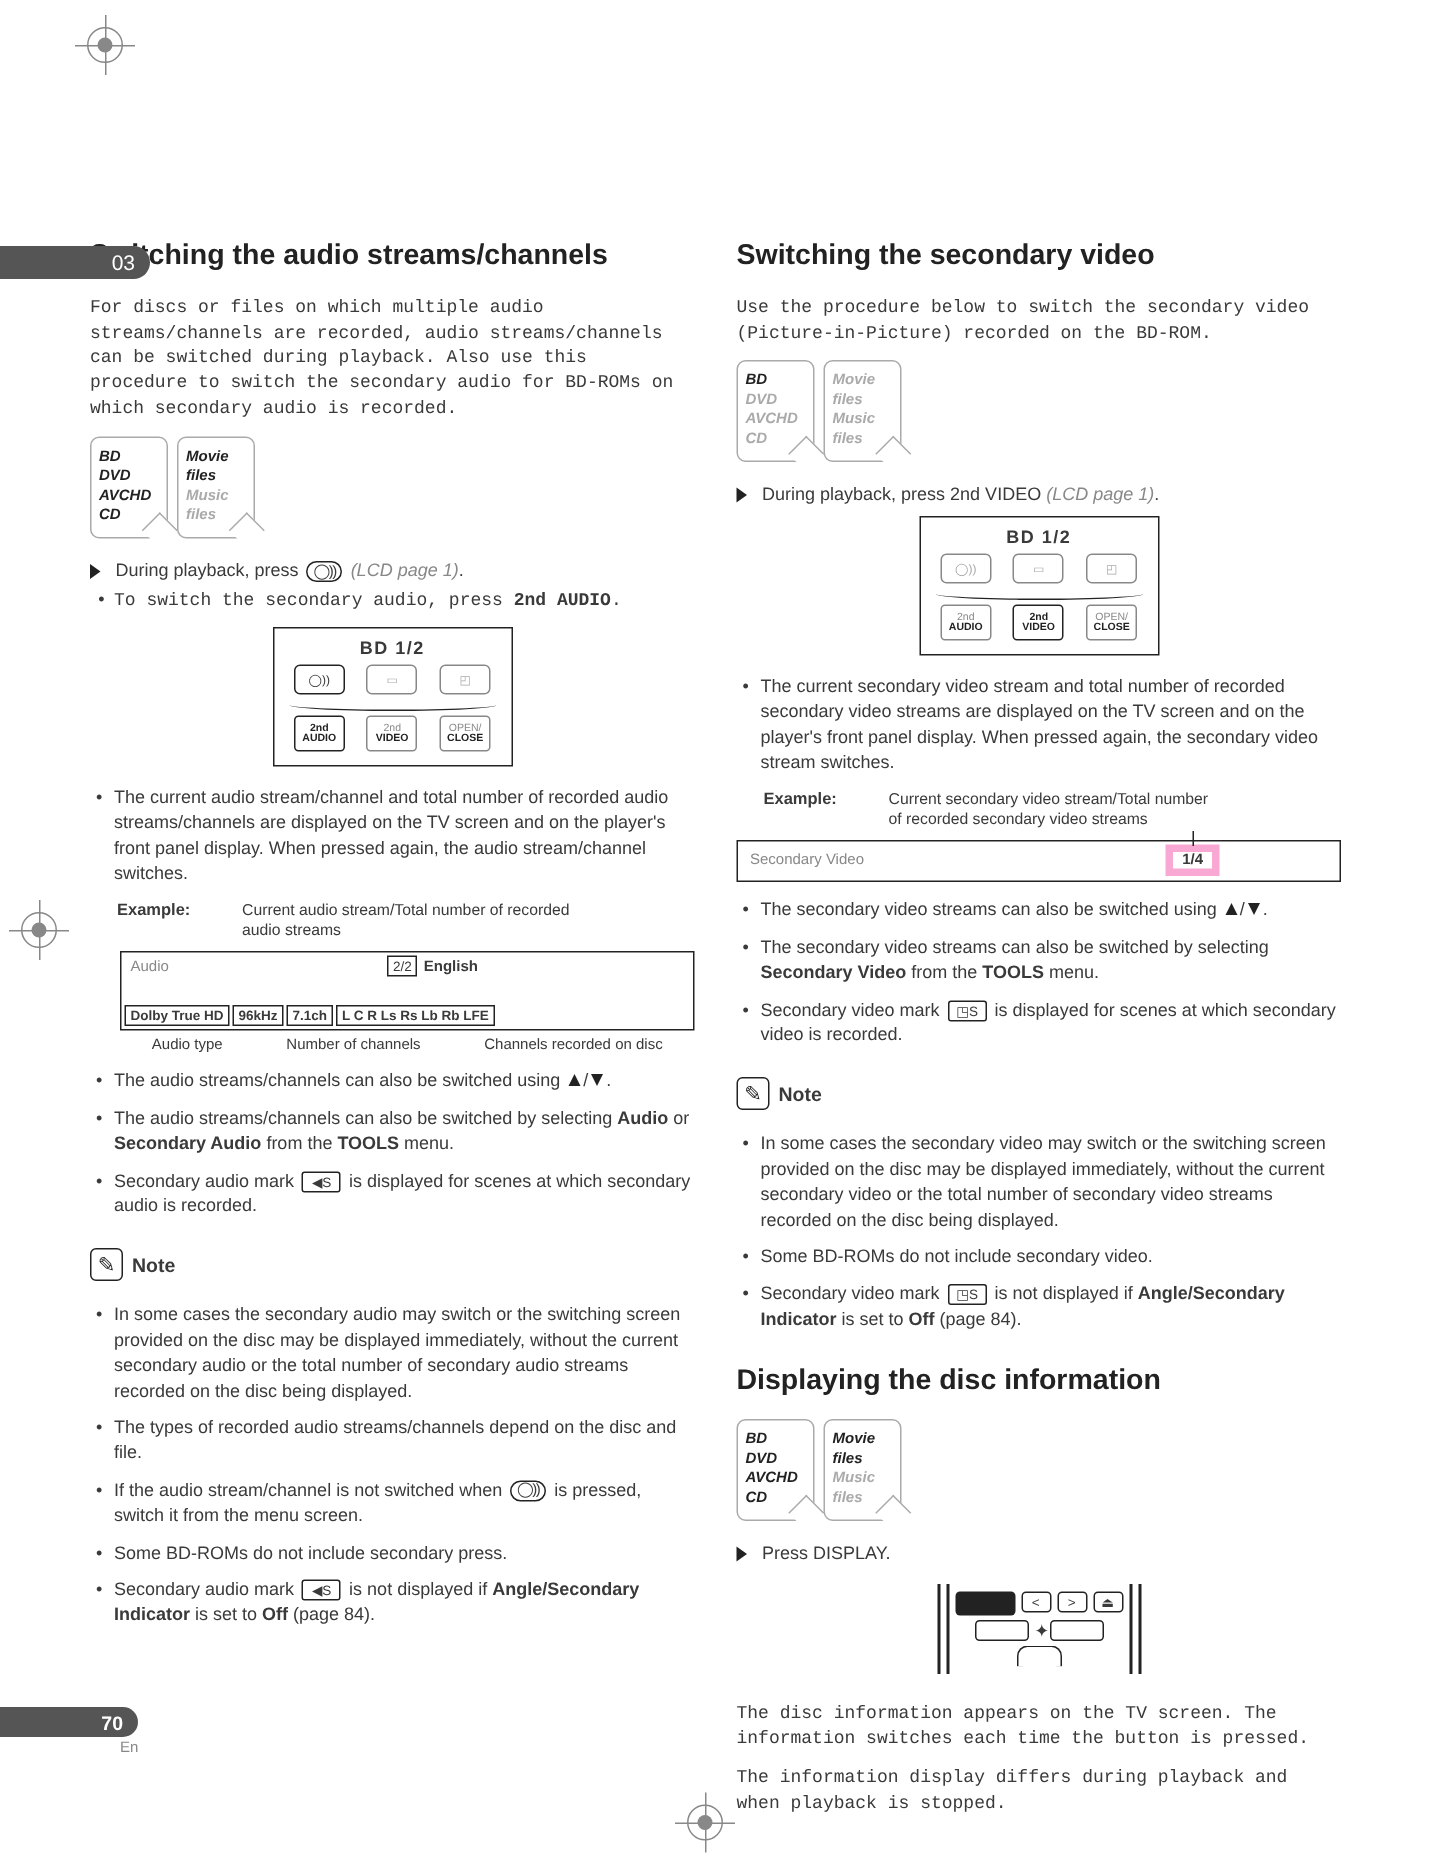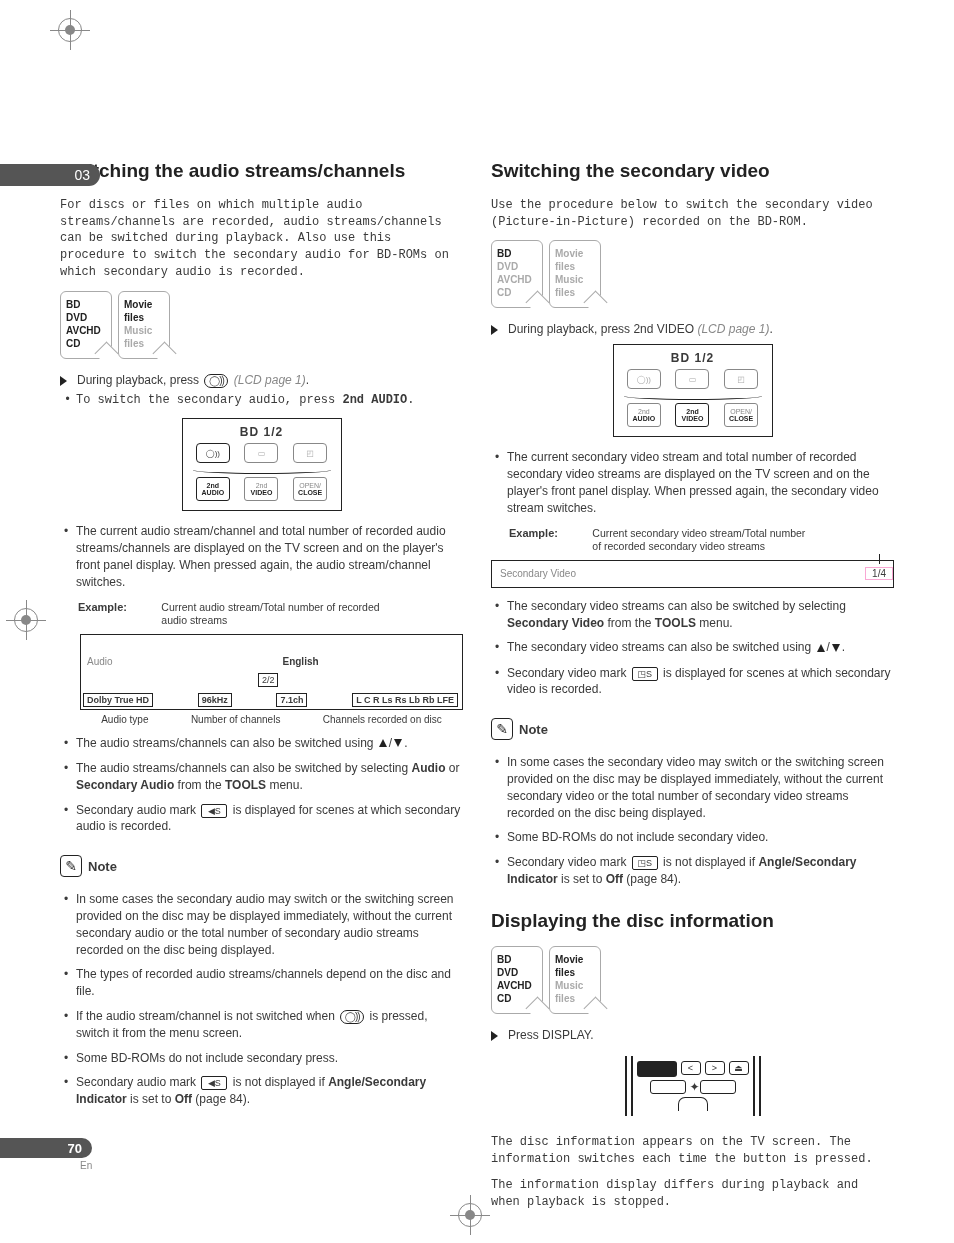--- a/index.html
+++ b/index.html
@@ -79,21 +79,21 @@
   .bullet-para { margin-left: 16px; position: relative; }
   .bullet-para::before { content: "•"; position: absolute; left: -12px; top: 0; }
   ul.bul { list-style: none; margin: 8px 0 10px 16px; }
   ul.bul > li { position: relative; padding-left: 0; margin-bottom: 8px; line-height: 1.4; }
   ul.bul > li::before { content: "•"; position: absolute; left: -12px; top: 0; }
   .tri-line { display: flex; align-items: flex-start; margin: 10px 0 4px 0; }
   .tri { width: 0; height: 0; border-top: 5px solid transparent; border-bottom: 5px solid transparent; border-left: 7px solid #222; margin-right: 10px; margin-top: 3px; flex-shrink: 0; }
   .tri-line .txt { font-weight: normal; }
   .tri-line .txt b { font-weight: normal; }
   .italic { font-style: italic; color: #888; }
-  .badges { display: flex; gap: 6px; margin: 10px 0 14px 0; }
+  .badges { display: flex; gap: 6px; margin: 10px 0 14px 0; font-style: italic; }
   .badge {
     width: 52px; height: 68px; border: 1px solid #aaa; border-radius: 6px;
     padding: 6px 5px; font-size: 10px; line-height: 1.3; position: relative;
     color: #aaa; font-weight: bold;
   }
   .badge .bk { color: #222; }
   .badge::after {
     content: ""; position: absolute; right: -4px; bottom: -4px;
     width: 16px; height: 16px; border-left: 1px solid #aaa; border-top: 1px solid #aaa;
     background: #fff; transform: rotate(45deg);
@@ -113,21 +113,21 @@
   .divider-arc { height: 8px; border-bottom: 1px solid #222; border-radius: 0 0 50% 50%; margin: 2px 4px; }
   .example-label { font-weight: bold; font-size: 11px; display: inline-block; width: 80px; vertical-align: top; }
   .example-desc { display: inline-block; font-size: 10.5px; width: 220px; vertical-align: top; line-height: 1.3; }
   .diagram {
     margin: 6px 0 10px 20px; position: relative;
   }
   .diag-box { border: 1px solid #222; padding: 2px; }
   .diag-row { display: flex; align-items: center; }
   .diag-label { font-size: 10px; padding: 2px 4px; }
   .diag-cell { border: 1px solid #222; font-size: 9px; font-weight: bold; padding: 1px 3px; margin-right: 2px; white-space: nowrap; }
-  .diag-cell.light { font-weight: normal; margin-top: 36px; }
+  .diag-cell.light { font-weight: normal; }
   .anno { font-size: 10px; color: #3a3a3a; text-align: center; }
   .anno-row { display: flex; justify-content: space-around; margin-top: 4px; }
   .note-hdr {
     display: inline-flex; align-items: center; gap: 6px;
     margin: 10px 0 6px 0;
   }
   .note-icon {
     width: 22px; height: 22px; border: 1.5px solid #222; border-radius: 4px;
     display: flex; align-items: center; justify-content: center;
     position: relative; background: #fff;
@@ -171,21 +171,21 @@
   .dp-btn { border: 1px solid #222; border-radius: 3px; font-size: 9px; padding: 1px 4px; min-width: 20px; height: 14px; display:flex; align-items:center; justify-content:center; }
   .dp-big { width: 40px; height: 16px; background: #222; border-radius: 3px; }
   .dp-round { width: 30px; height: 14px; border: 1px solid #222; border-radius: 7px 7px 0 0; border-bottom: none; }
 
   
   .sv-diag {
     margin: 6px 0 10px 0; border: 1px solid #222; display: flex; align-items: center;
     font-size: 10px; height: 28px;
   }
   .sv-diag .sv-label { padding: 0 8px; color: #888; }
-  .sv-diag .sv-val { margin-left: auto; border: 1px solid #f9a8d4; padding: 0 6px; font-weight: normal; position: relative; }
+  .sv-diag .sv-val { margin-left: auto; margin-right: 80px; border: 5px solid #f9a8d4; padding: 0 6px; font-weight: bold; position: relative; }
   .sv-diag .sv-val::before { content:""; position:absolute; left:50%; top:-14px; width:1px; height:10px; background:#222; }
 </style>
 </head>
 <body>
 
 <div class="register" style="left:50px; top:10px;">
     <div class="ring"></div>
     <div class="core"></div>
   </div>
 <div class="register" style="left:450px; top:1195px;">
@@ -267,21 +267,21 @@
 
     <div class="diagram">
       <div class="diag-box">
         <div class="diag-row">
           <span class="diag-label" style="color:#888;">Audio</span>
           <span style="flex:1"></span>
           <span class="diag-cell light">2/2</span>
           <span style="font-size:10px; font-weight:bold; margin-left:2px;">English</span>
           <span style="flex:1"></span>
         </div>
-        <div class="diag-row" style="margin-top:6px;justify-content:space-between;">
+        <div class="diag-row" style="margin-top:18px;">
           <span class="diag-cell">Dolby True HD</span>
           <span class="diag-cell">96kHz</span>
           <span class="diag-cell">7.1ch</span>
           <span class="diag-cell">L C R Ls Rs Lb Rb LFE</span>
         </div>
       </div>
       <div class="anno-row">
         <span class="anno">Audio type</span>
         <span class="anno">Number of channels</span>
         <span class="anno">Channels recorded on disc</span>
@@ -375,24 +375,24 @@
       <span class="example-desc">Current secondary video stream/Total number of recorded secondary video streams</span>
     </div>
 
     <div class="sv-diag">
       <span class="sv-label">Secondary Video</span>
       <span class="sv-val">1/4</span>
     </div>
 
     <ul class="bul">
       <li>
+        <span>The secondary video streams can also be switched using </span><span class="updown"><span class="arrow-up"></span></span>/<span class="updown"><span class="arrow-down"></span></span><span>.</span>
+      </li>
+      <li>
         <span>The secondary video streams can also be switched by selecting </span><b>Secondary Video</b><span> from the </span><b>TOOLS</b><span> menu.</span>
-      </li>
-      <li>
-        <span>The secondary video streams can also be switched using </span><span class="updown"><span class="arrow-up"></span></span>/<span class="updown"><span class="arrow-down"></span></span><span>.</span>
       </li>
       <li>
         <span>Secondary video mark </span><span class="inline-icon">◳S</span><span> is displayed for scenes at which secondary video is recorded.</span>
       </li>
     </ul>
 
     <div class="note-hdr">
       <span class="note-icon"></span>
       <b>Note</b>
     </div>

